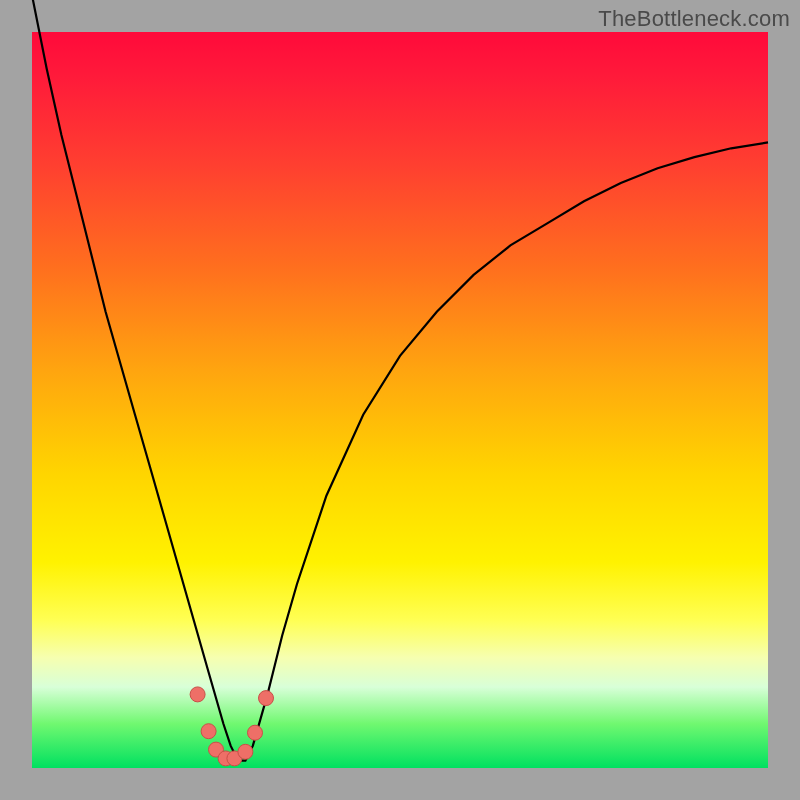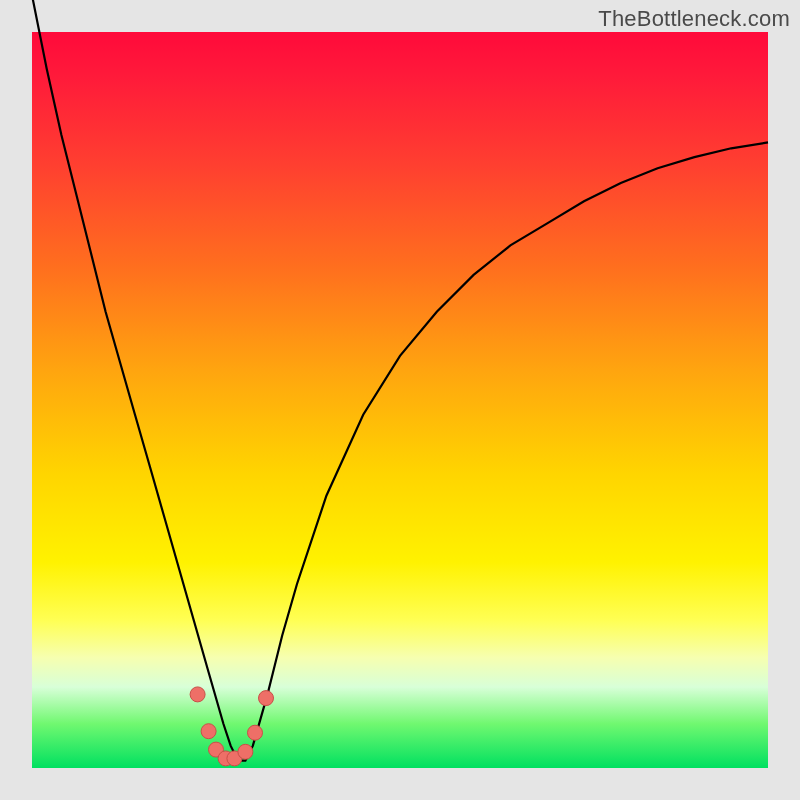--- a/index.html
+++ b/index.html
@@ -1,16 +1,16 @@
 <!DOCTYPE html>
 <html><head>
 <meta charset="utf-8">
 <style>
   html,body{margin:0;padding:0;width:800px;height:800px;background:#000;overflow:hidden;font-family:Arial,Helvetica,sans-serif}
-  .frame{position:absolute;inset:0;background:#e5e5e5}
+  .frame{position:absolute;inset:0;background:#a3a3a3}
   .plot{position:absolute;left:32px;top:32px;width:736px;height:736px;
     background:linear-gradient(to bottom,
       #ff0a3a 0%,
       #ff1a3a 6%,
       #ff3f30 18%,
       #ff6f1e 32%,
       #ffa50f 46%,
       #ffd500 60%,
       #fff200 72%,
       #ffff55 80%,

